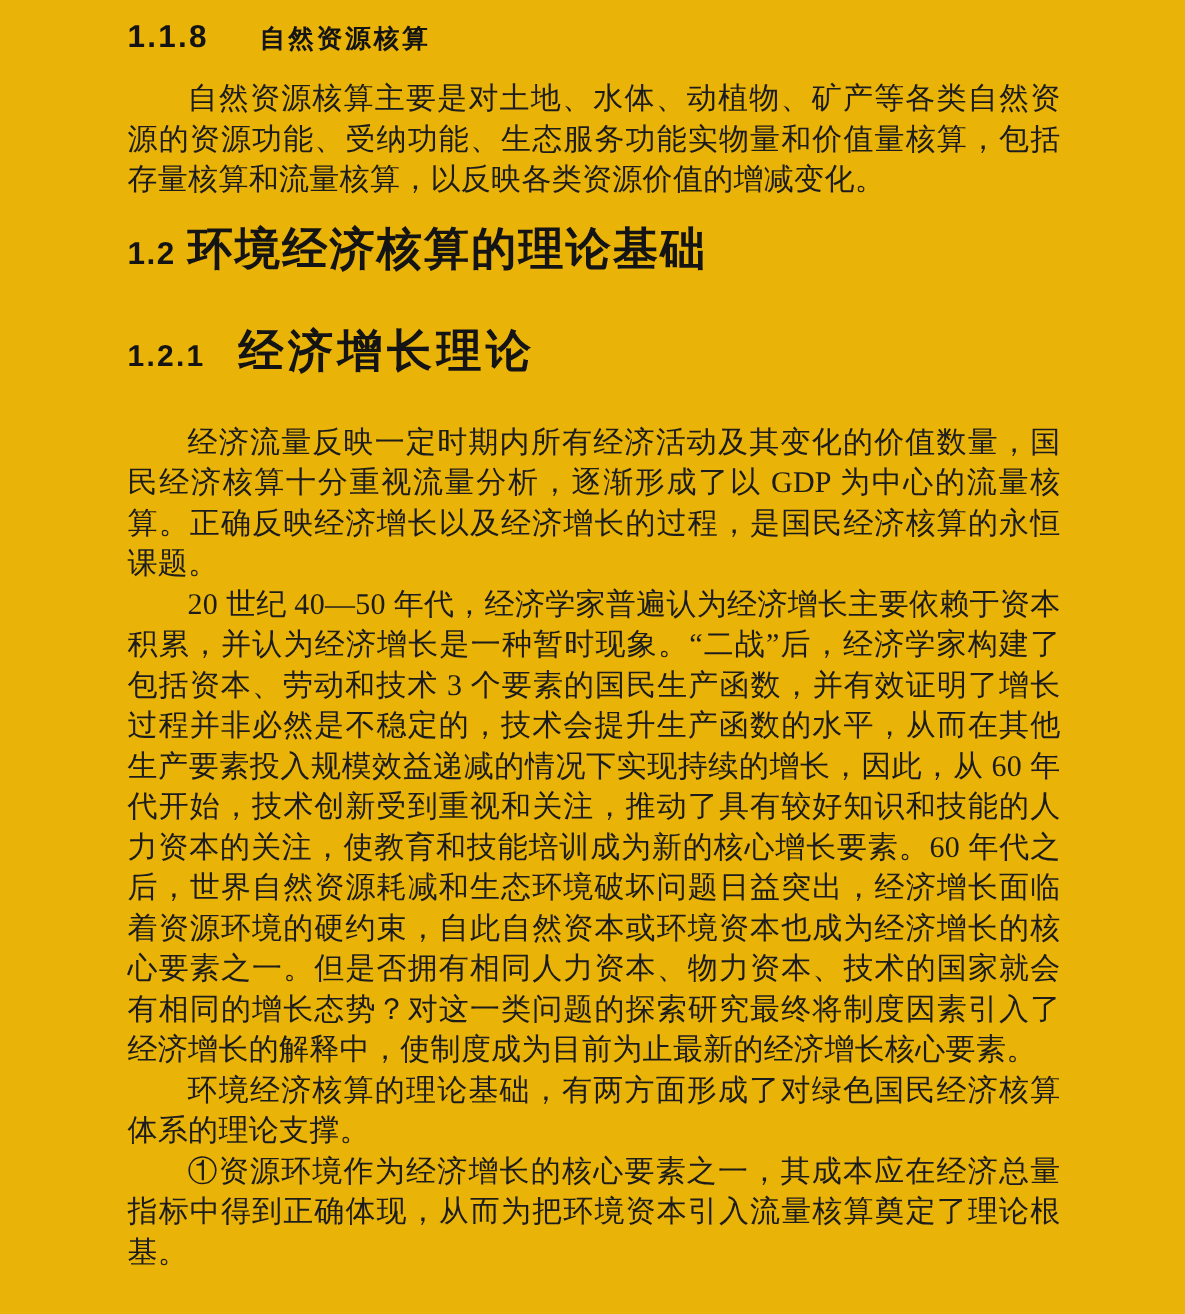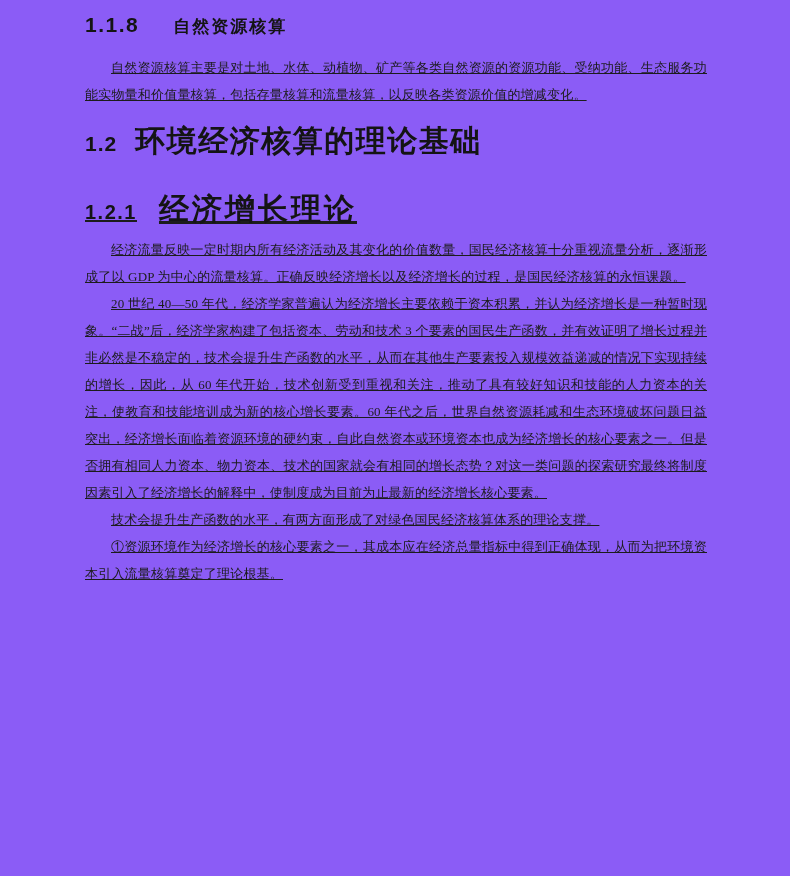--- a/index.html
+++ b/index.html
@@ -3,62 +3,61 @@
 <meta charset="utf-8">
 <title>Document Page</title>
 <style>
   * { margin: 0; padding: 0; box-sizing: border-box; }
   html, body { background: #e9e9e9; }
   .page {
     position: relative;
     width: 790px;
     height: 876px;
     margin: 0 auto;
-    background: #8b5cf6;
+    background: #eab308;
     padding: 12px 83px 0 85px;
     overflow: hidden;
     font-family: "Liberation Serif", "DejaVu Serif", serif;
     color: #1c1c1c;
   }
   .para {
-    font-size: 13px;
+    font-size: 20px;
     line-height: 27px;
     text-align: justify;
     text-indent: 2em;
     color: #1c1c1c;
     letter-spacing: 0.2px;
-    text-decoration: underline;
   }
   .heading { display: flex; align-items: baseline; }
   .h-num {
     font-family: "Liberation Sans", "DejaVu Sans", sans-serif;
     font-weight: 700;
     color: #141414;
     flex: none;
   }
   .h-title { font-weight: 700; color: #141414; white-space: nowrap; }
 
   
   .h3a { margin: 0 0 14px 0; line-height: 26px; }
   .h3a .h-num { font-size: 21px; letter-spacing: 1.5px; margin-right: 34px; }
   .h3a .h-title {
     font-family: "Liberation Serif", "DejaVu Serif", serif;
     font-size: 17px; letter-spacing: 2px;
   }
 
   
   .h2 { margin: 18px 0 36px 0; line-height: 30px; }
-  .h2 .h-num { font-size: 21px; letter-spacing: 1px; margin-right: 18px; }
+  .h2 .h-num { font-size: 21px; letter-spacing: 1px; margin-right: 8px; }
   .h2 .h-title {
     font-family: "Liberation Sans", "DejaVu Sans", sans-serif;
     font-size: 30px; letter-spacing: 1.5px;
   }
 
   
-  .h3b { margin: 0 0 10px 0; line-height: 28px; text-decoration: underline; }
+  .h3b { margin: 0 0 30px 0; line-height: 28px; }
   .h3b .h-num { font-size: 20px; letter-spacing: 1.5px; margin-right: 22px; }
   .h3b .h-title {
     font-family: "Liberation Serif", "DejaVu Serif", serif;
     font-size: 30px; letter-spacing: 3px;
   }
 </style>
 </head>
 <body>
 
 <div class="page">
@@ -75,16 +74,16 @@
     <span class="h-title">环境经济核算的理论基础</span>
   </div>
 
   <div class="heading h3b">
     <span class="h-num">1.2.1</span>
     <span class="h-title">经济增长理论</span>
   </div>
 
   <p class="para">经济流量反映一定时期内所有经济活动及其变化的价值数量，国民经济核算十分重视流量分析，逐渐形成了以 GDP 为中心的流量核算。正确反映经济增长以及经济增长的过程，是国民经济核算的永恒课题。</p>
   <p class="para">20 世纪 40—50 年代，经济学家普遍认为经济增长主要依赖于资本积累，并认为经济增长是一种暂时现象。“二战”后，经济学家构建了包括资本、劳动和技术 3 个要素的国民生产函数，并有效证明了增长过程并非必然是不稳定的，技术会提升生产函数的水平，从而在其他生产要素投入规模效益递减的情况下实现持续的增长，因此，从 60 年代开始，技术创新受到重视和关注，推动了具有较好知识和技能的人力资本的关注，使教育和技能培训成为新的核心增长要素。60 年代之后，世界自然资源耗减和生态环境破坏问题日益突出，经济增长面临着资源环境的硬约束，自此自然资本或环境资本也成为经济增长的核心要素之一。但是否拥有相同人力资本、物力资本、技术的国家就会有相同的增长态势？对这一类问题的探索研究最终将制度因素引入了经济增长的解释中，使制度成为目前为止最新的经济增长核心要素。</p>
-  <p class="para">技术会提升生产函数的水平，有两方面形成了对绿色国民经济核算体系的理论支撑。</p>
+  <p class="para">环境经济核算的理论基础，有两方面形成了对绿色国民经济核算体系的理论支撑。</p>
   <p class="para">①资源环境作为经济增长的核心要素之一，其成本应在经济总量指标中得到正确体现，从而为把环境资本引入流量核算奠定了理论根基。</p>
 
 </div>
 
 </body></html>

